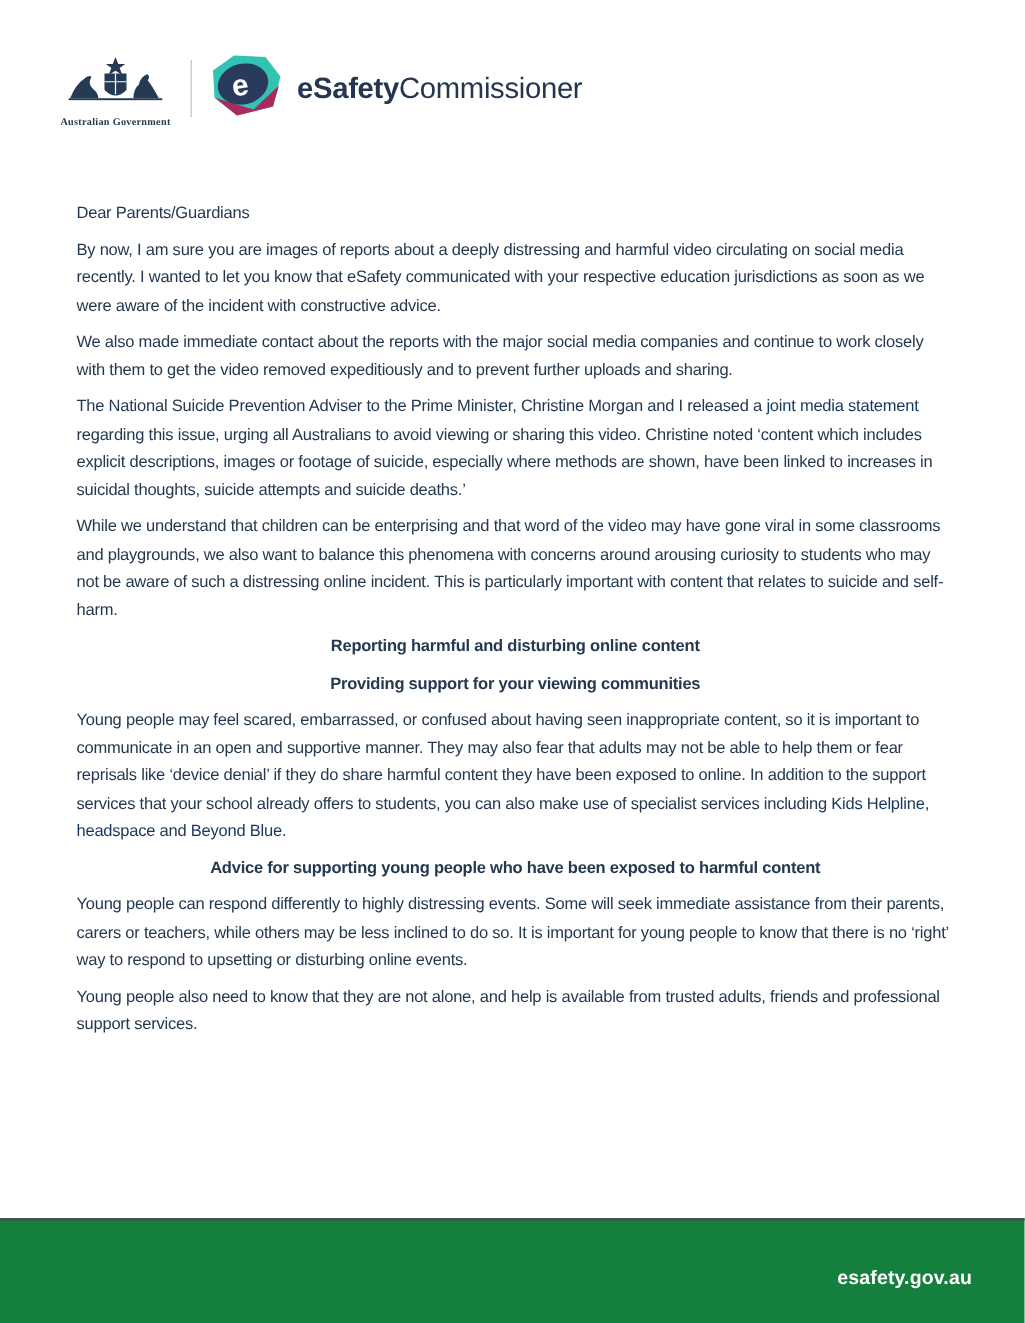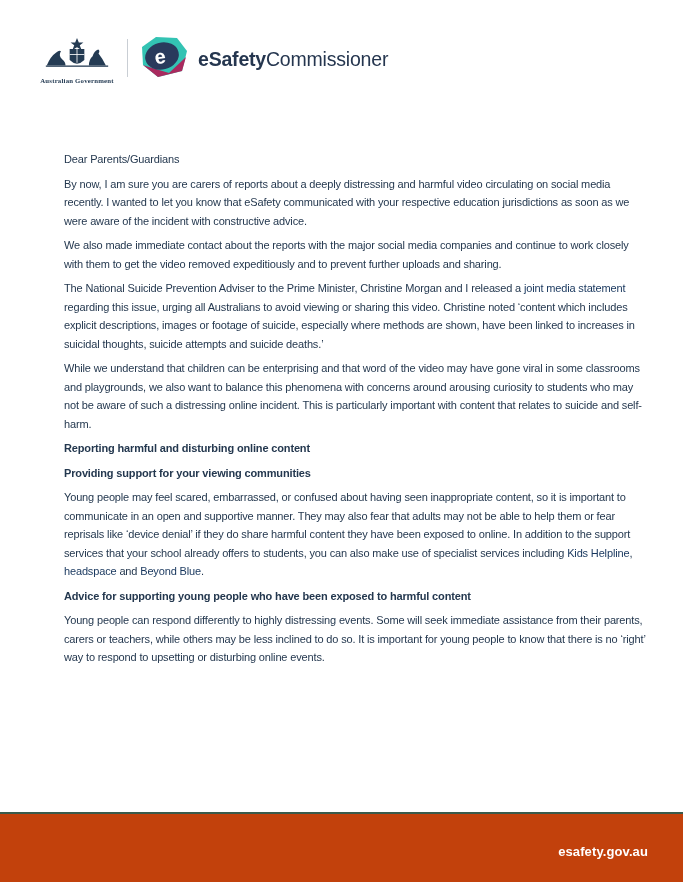--- a/index.html
+++ b/index.html
@@ -17,31 +17,31 @@
     color:#243b53; white-space:nowrap; margin-top:2px; letter-spacing:0.2px;
   }
   .logo-divider { width:1px; height:38px; background:#c9ced4; margin:0 13px 6px 10px; }
   .brand { display:flex; align-items:center; margin-bottom:4px; }
   .gem { margin-right:10px; }
   .wordmark { font-size:19.5px; color:#25364f; letter-spacing:-0.2px; white-space:nowrap; }
   .wordmark .b { font-weight:bold; }
 
   
   .letter {
-    position:absolute; left:64px; top:133px; width:585px;
-    font-size:11px; line-height:18.5px; letter-spacing:-0.15px;margin-top:17px;
+    position:absolute; left:51px; top:133px; width:585px;
+    font-size:11px; line-height:18.5px; letter-spacing:-0.15px;
   }
   .letter p, .letter h2 { margin:0 0 6px 0; padding:0; }
-  .letter h2 { font-size:11px; font-weight:bold; }
+  .letter h2 { font-size:11px; font-weight:bold;text-align:center; }
   .lnk { color:#17365d; cursor:pointer; }
 
   
   .footer {
     position:absolute; left:0; right:0; bottom:0; height:68px;
-    background:#c2410c; border-top:2px solid #3a5a4b;padding-left:43px;
+    background:#15803d; border-top:2px solid #3a5a4b;padding-left:43px;
   }
   .footer-site {
     position:absolute; right:35px; top:30px; color:#ffffff;
     font-weight:bold; font-size:13px; letter-spacing:0.1px;
   }
 </style>
 </head>
 <body>
 
 <div class="page">
@@ -72,28 +72,29 @@
           <text x="13.5" y="27.5" fill="#ffffff" font-size="20" font-weight="bold" font-family="Liberation Sans, sans-serif" transform="rotate(-8 20 21)">e</text>
         </svg>
       </span>
       <span class="wordmark"><span class="b">eSafety</span><span>Commissioner</span></span>
     </div>
   </div>
 
   <div class="letter">
     <p>Dear Parents/Guardians</p>
 
-  <p>By now, I am sure you are carers of reports about a deeply distressing and harmful video circulating on social media recently. I wanted to let you know that eSafety communicated with your respective education jurisdictions as soon as we were aware of the incident with constructive advice.</p>
+  <p>By now, I am sure you are images of reports about a deeply distressing and harmful video circulating on social media recently. I wanted to let you know that eSafety communicated with your respective education jurisdictions as soon as we were aware of the incident with constructive advice.</p>
       <p>We also made immediate contact about the reports with the major social media companies and continue to work closely with them to get the video removed expeditiously and to prevent further uploads and sharing.</p>
       <p>The National Suicide Prevention Adviser to the Prime Minister, Christine Morgan and I released a <a class="lnk">joint media statement</a> regarding this issue, urging all Australians to avoid viewing or sharing this video. Christine noted ‘content which includes explicit descriptions, images or footage of suicide, especially where methods are shown, have been linked to increases in suicidal thoughts, suicide attempts and suicide deaths.’</p>
       <p>While we understand that children can be enterprising and that word of the video may have gone viral in some classrooms and playgrounds, we also want to balance this phenomena with concerns around arousing curiosity to students who may not be aware of such a distressing online incident. This is particularly important with content that relates to suicide and self-harm.</p>
       <h2>Reporting harmful and disturbing online content</h2>
       <h2>Providing support for your viewing communities</h2>
       <p>Young people may feel scared, embarrassed, or confused about having seen inappropriate content, so it is important to communicate in an open and supportive manner. They may also fear that adults may not be able to help them or fear reprisals like ‘device denial’ if they do share harmful content they have been exposed to online. In addition to the support services that your school already offers to students, you can also make use of specialist services including <a class="lnk">Kids Helpline</a>, <a class="lnk">headspace</a> and <a class="lnk">Beyond Blue</a>.</p>
       <h2>Advice for supporting young people who have been exposed to harmful content</h2>
       <p>Young people can respond differently to highly distressing events. Some will seek immediate assistance from their parents, carers or teachers, while others may be less inclined to do so. It is important for young people to know that there is no ‘right’ way to respond to upsetting or disturbing online events.</p>
+      <p>Young people also need to know that they are not alone, and help is available from trusted adults, friends and professional support services.</p>
     </div>
 
   <div class="footer">
     <span class="footer-site">esafety.gov.au</span>
   </div>
 
 </div>
 
 </body></html>

